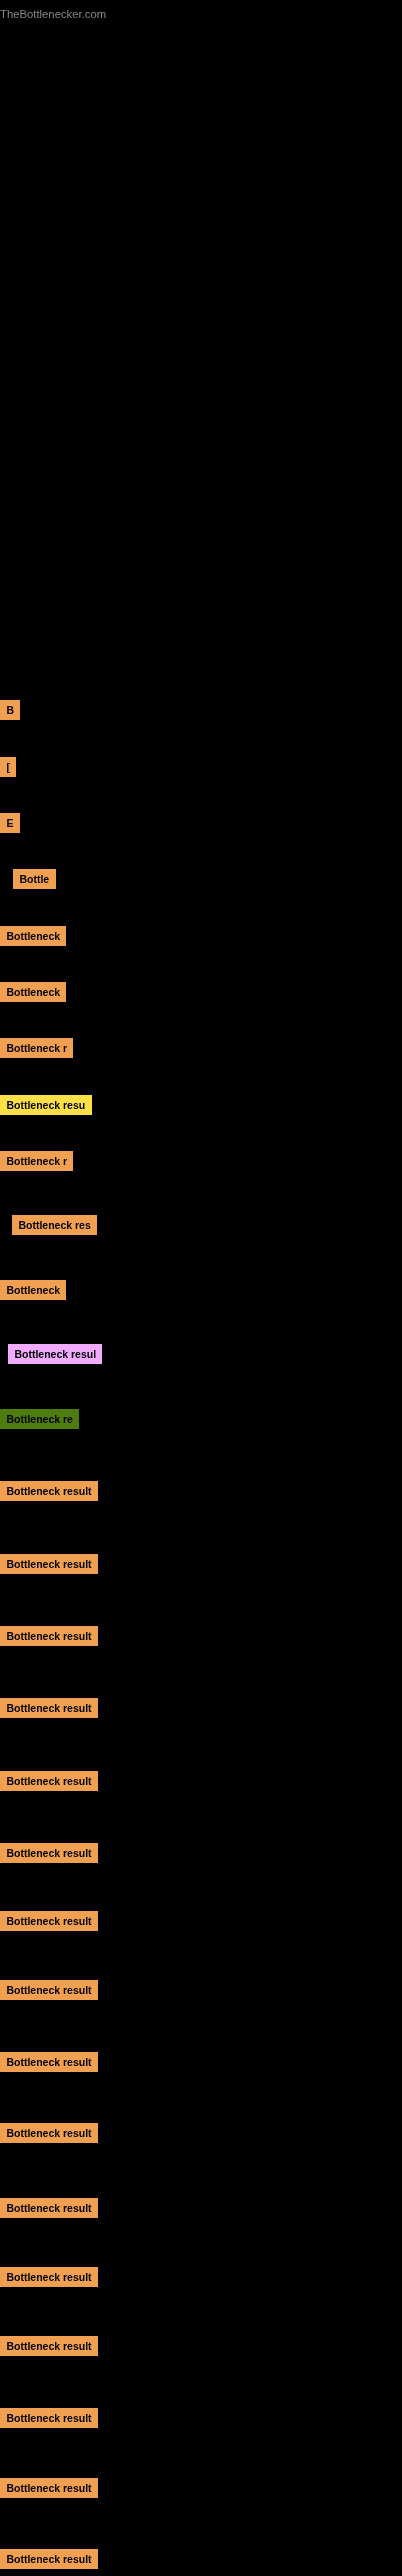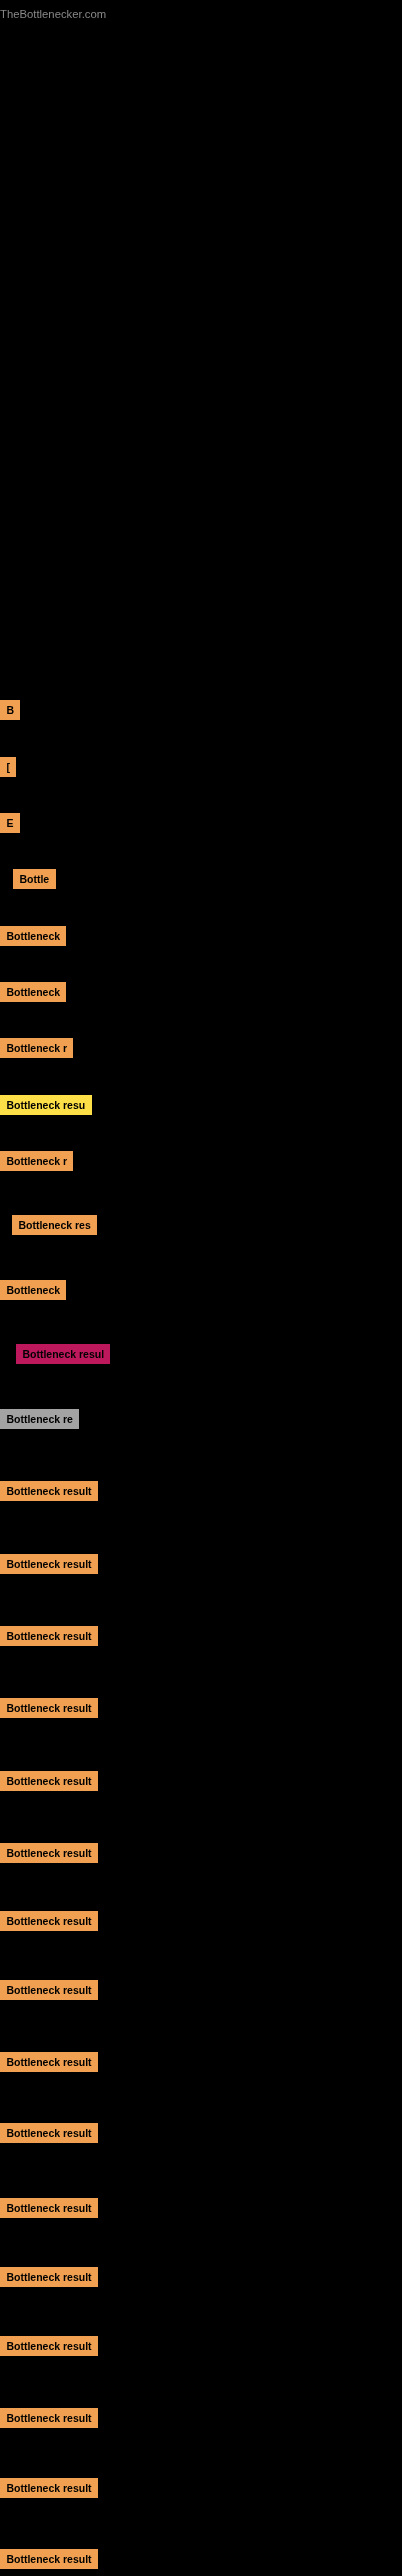--- a/index.html
+++ b/index.html
@@ -32,22 +32,22 @@
     <div style="position: absolute; top: 733px; left: 0px; background-color: rgb(240, 160, 80); color: rgb(0, 0, 0); font-size: 10.5px; font-weight: bold; padding: 4px 6.4px; max-width: 29px; overflow: hidden; white-space: nowrap;">[</div>
     <div style="position: absolute; top: 789px; left: 0px; background-color: rgb(240, 160, 80); color: rgb(0, 0, 0); font-size: 10.5px; font-weight: bold; padding: 4px 6.4px; max-width: 31px; overflow: hidden; white-space: nowrap;">E</div>
     <div style="position: absolute; top: 845px; left: 0px; background-color: rgb(240, 160, 80); color: rgb(0, 0, 0); font-size: 10.5px; font-weight: bold; padding: 4px 6.4px; max-width: 60px; overflow: hidden; white-space: nowrap; margin-left: 13px;">Bottle</div>
     <div style="position: absolute; top: 902px; left: 0px; background-color: rgb(240, 160, 80); color: rgb(0, 0, 0); font-size: 10.5px; font-weight: bold; padding: 4px 6.4px; max-width: 89px; overflow: hidden; white-space: nowrap;">Bottleneck</div>
     <div style="position: absolute; top: 958px; left: 0px; background-color: rgb(240, 160, 80); color: rgb(0, 0, 0); font-size: 10.5px; font-weight: bold; padding: 4px 6.4px; max-width: 82px; overflow: hidden; white-space: nowrap;">Bottleneck</div>
     <div style="position: absolute; top: 1014px; left: 0px; background-color: rgb(240, 160, 80); color: rgb(0, 0, 0); font-size: 10.5px; font-weight: bold; padding: 4px 6.4px; max-width: 99px; overflow: hidden; white-space: nowrap;">Bottleneck r</div>
     <div style="position: absolute; top: 1071px; left: 0px; background-color: #fde047; color: rgb(0, 0, 0); font-size: 10.5px; font-weight: bold; padding: 4px 6.4px; max-width: 119px; overflow: hidden; white-space: nowrap;">Bottleneck resu</div>
     <div style="position: absolute; top: 1127px; left: 0px; background-color: rgb(240, 160, 80); color: rgb(0, 0, 0); font-size: 10.5px; font-weight: bold; padding: 4px 6.4px; max-width: 99px; overflow: hidden; white-space: nowrap;">Bottleneck r</div>
     <div style="position: absolute; top: 1191px; left: 0px; background-color: rgb(240, 160, 80); color: rgb(0, 0, 0); font-size: 10.5px; font-weight: bold; padding: 4px 6.4px; max-width: 113px; overflow: hidden; white-space: nowrap; margin-left: 12px;">Bottleneck res</div>
     <div style="position: absolute; top: 1256px; left: 0px; background-color: rgb(240, 160, 80); color: rgb(0, 0, 0); font-size: 10.5px; font-weight: bold; padding: 4px 6.4px; max-width: 89px; overflow: hidden; white-space: nowrap;">Bottleneck</div>
-    <div style="position: absolute; top: 1320px; left: 16px; background-color: #be185d; color: rgb(0, 0, 0); font-size: 10.5px; font-weight: bold; padding: 4px 6.4px; max-width: 125px; overflow: hidden; white-space: nowrap;">Bottleneck resul</div>
-    <div style="position: absolute; top: 1385px; left: 0px; background-color: #a3a3a3; color: rgb(0, 0, 0); font-size: 10.5px; font-weight: bold; padding: 4px 6.4px; max-width: 106px; overflow: hidden; white-space: nowrap; text-align: right;">Bottleneck re</div>
+    <div style="position: absolute; top: 1320px; left: 8px; background-color: #f0abfc; color: rgb(0, 0, 0); font-size: 10.5px; font-weight: bold; padding: 4px 6.4px; max-width: 125px; overflow: hidden; white-space: nowrap;">Bottleneck resul</div>
+    <div style="position: absolute; top: 1385px; left: 0px; background-color: #4d7c0f; color: rgb(0, 0, 0); font-size: 10.5px; font-weight: bold; padding: 4px 6.4px; max-width: 106px; overflow: hidden; white-space: nowrap; text-align: right;">Bottleneck re</div>
     <div style="position: absolute; top: 1457px; left: 0px; background-color: rgb(240, 160, 80); color: rgb(0, 0, 0); font-size: 10.5px; font-weight: bold; padding: 4px 6.4px; max-width: 130px; overflow: hidden; white-space: nowrap;">Bottleneck result</div>
     <div style="position: absolute; top: 1530px; left: 0px; background-color: rgb(240, 160, 80); color: rgb(0, 0, 0); font-size: 10.5px; font-weight: bold; padding: 4px 6.4px; max-width: 130px; overflow: hidden; white-space: nowrap;">Bottleneck result</div>
     <div style="position: absolute; top: 1602px; left: 0px; background-color: rgb(240, 160, 80); color: rgb(0, 0, 0); font-size: 10.5px; font-weight: bold; padding: 4px 6.4px; max-width: 130px; overflow: hidden; white-space: nowrap;">Bottleneck result</div>
     <div style="position: absolute; top: 1674px; left: 0px; background-color: rgb(240, 160, 80); color: rgb(0, 0, 0); font-size: 10.5px; font-weight: bold; padding: 4px 6.4px; max-width: 130px; overflow: hidden; white-space: nowrap;">Bottleneck result</div>
     <div style="position: absolute; top: 1747px; left: 0px; background-color: rgb(240, 160, 80); color: rgb(0, 0, 0); font-size: 10.5px; font-weight: bold; padding: 4px 6.4px; max-width: 130px; overflow: hidden; white-space: nowrap;">Bottleneck result</div>
     <div style="position: absolute; top: 1819px; left: 0px; background-color: rgb(240, 160, 80); color: rgb(0, 0, 0); font-size: 10.5px; font-weight: bold; padding: 4px 6.4px; max-width: 130px; overflow: hidden; white-space: nowrap;">Bottleneck result</div>
     <div style="position: absolute; top: 1887px; left: 0px; background-color: rgb(240, 160, 80); color: rgb(0, 0, 0); font-size: 10.5px; font-weight: bold; padding: 4px 6.4px; max-width: 130px; overflow: hidden; white-space: nowrap;">Bottleneck result</div>
     <div style="position: absolute; top: 1956px; left: 0px; background-color: rgb(240, 160, 80); color: rgb(0, 0, 0); font-size: 10.5px; font-weight: bold; padding: 4px 6.4px; max-width: 130px; overflow: hidden; white-space: nowrap;">Bottleneck result</div>
     <div style="position: absolute; top: 2028px; left: 0px; background-color: rgb(240, 160, 80); color: rgb(0, 0, 0); font-size: 10.5px; font-weight: bold; padding: 4px 6.4px; max-width: 130px; overflow: hidden; white-space: nowrap;">Bottleneck result</div>
     <div style="position: absolute; top: 2099px; left: 0px; background-color: rgb(240, 160, 80); color: rgb(0, 0, 0); font-size: 10.5px; font-weight: bold; padding: 4px 6.4px; max-width: 130px; overflow: hidden; white-space: nowrap;">Bottleneck result</div>

